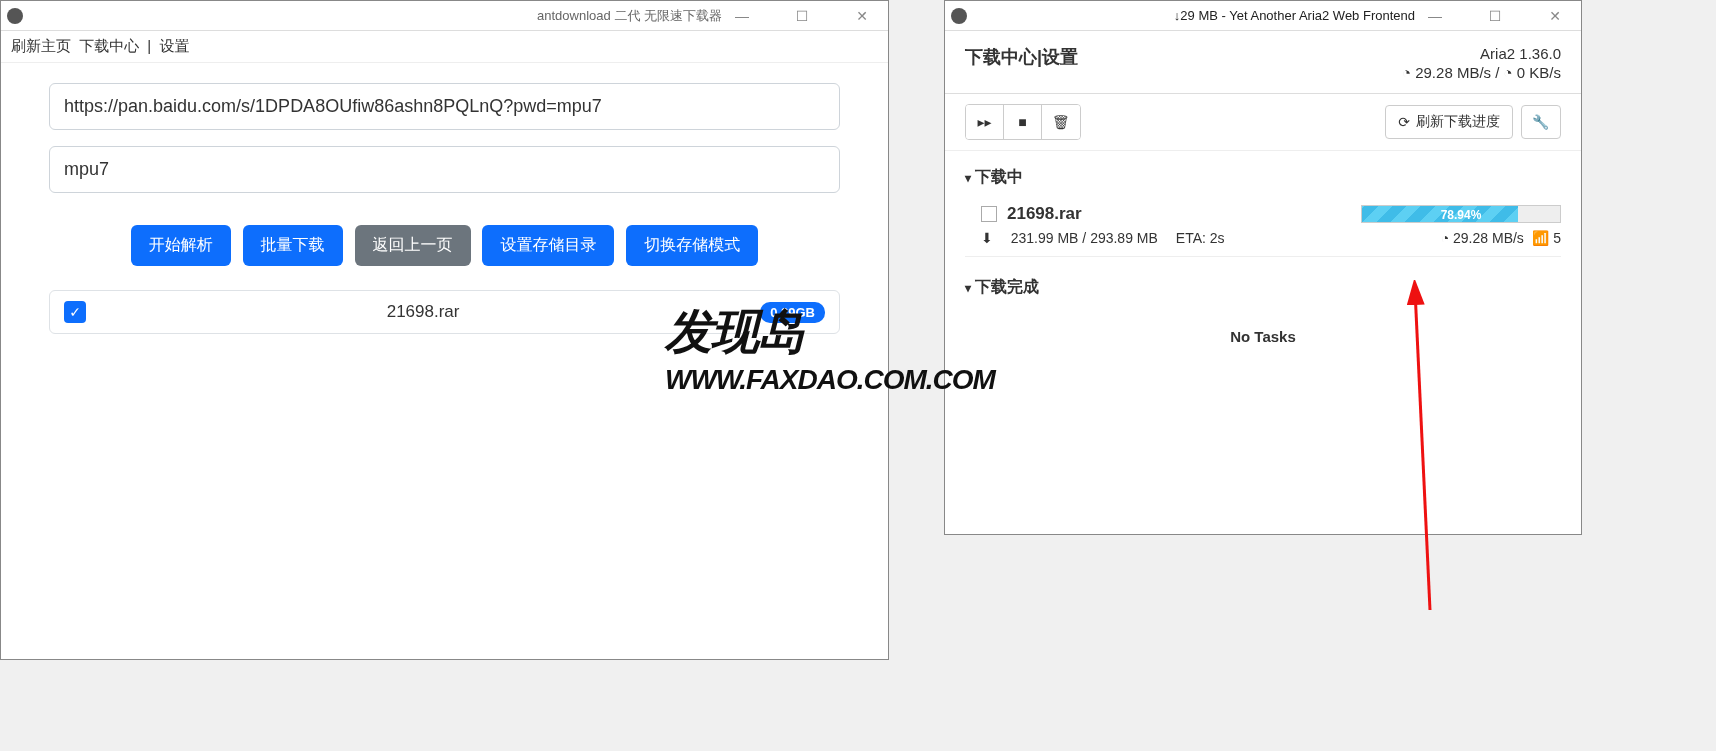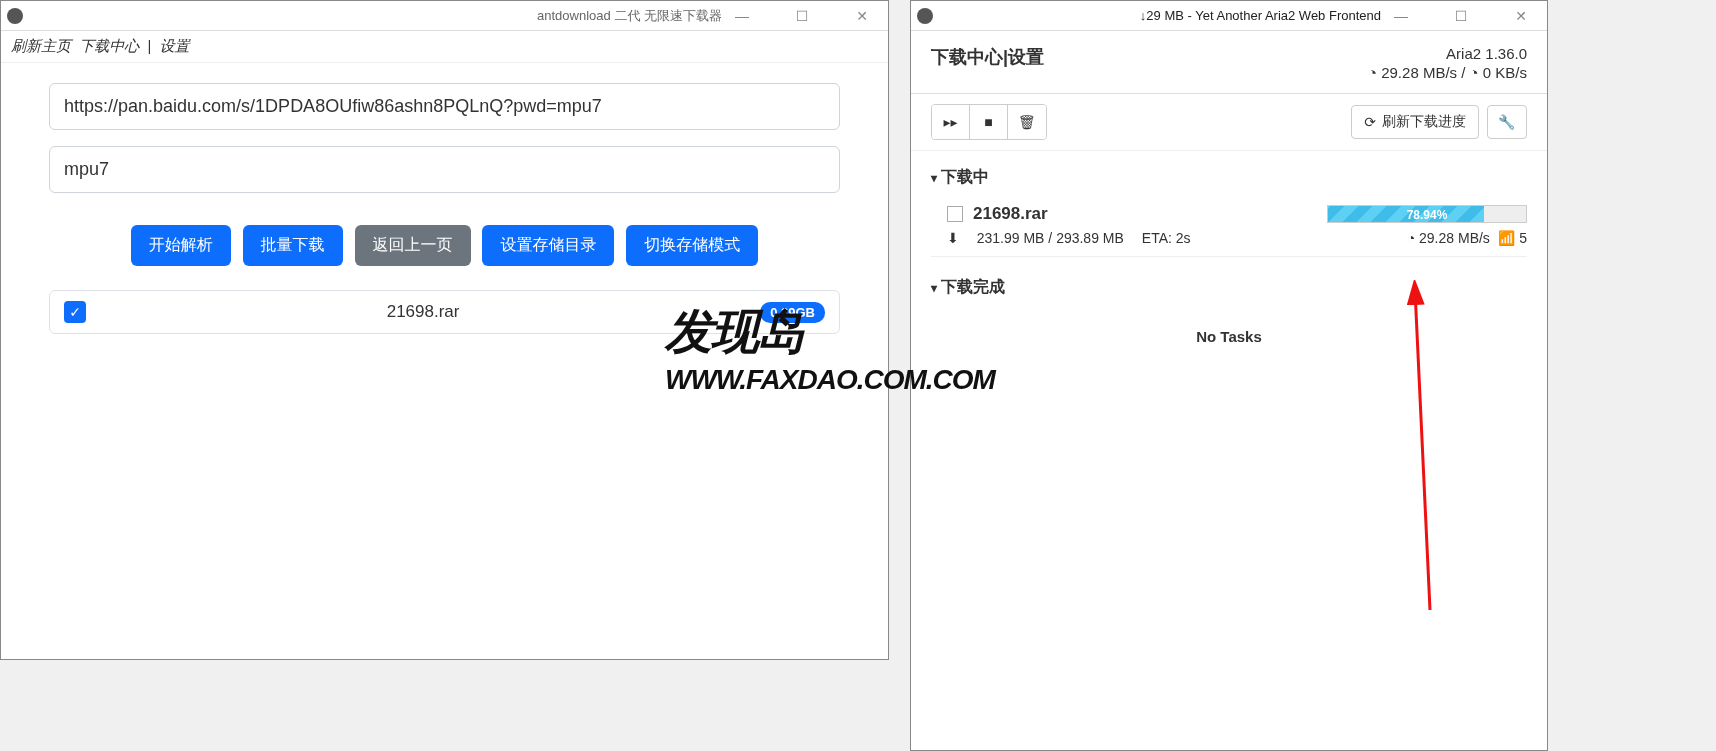--- a/index.html
+++ b/index.html
@@ -28,21 +28,21 @@
   background: #fff;
   border-bottom: 1px solid #ddd;
 }
 .titlebar .icon-app {
   width: 16px; height: 16px; border-radius: 50%;
   background: #555; margin-right: 6px; display:inline-block;
 }
 .titlebar .title { color: #666; font-size: 13px; flex: 1; text-align: right; }
 .win-ctrls { display: flex; gap: 20px; margin-left: auto; color: #888; font-family: Arial; }
 .win-ctrls span { width: 40px; text-align: center; cursor: default; font-size: 14px; }
-.menubar { padding: 6px 10px; font-size: 15px; color: #333; border-bottom: 1px solid #eee; font-style: italic; }
+.menubar { padding: 6px 10px; font-size: 15px; color: #333; border-bottom: 1px solid #eee; }
 .menubar span { margin-right: 4px; cursor: pointer; }
 .content-left { padding: 20px 48px; }
 .banner {
   background: #d4edda;
   color: #155724;
   text-align: center;
   padding: 22px;
   border-radius: 6px;
   font-size: 17px;
   margin-bottom: 20px;
@@ -88,21 +88,21 @@
   padding: 3px 10px; font-size: 13px; font-weight: 600;
 }
 
 .watermark {
   position: absolute; left: 665px; top: 300px; width: 250px;
   pointer-events: none; z-index: 10;
 }
 .watermark .wm1 { font-size: 48px; font-weight: 900; font-style: italic; color: #111; letter-spacing: -2px; }
 .watermark .wm2 { font-size: 28px; font-weight: 700; color: #111; letter-spacing: -1px; font-style: italic; }
 
-.win-right { left: 910px; top: 0; width: 638px; height: 751px; }
+.win-right { left: 944px; top: 0; width: 638px; height: 535px; }
 .header-right {
   padding: 14px 20px 10px; border-bottom: 1px solid #ddd;
   display: flex; align-items: flex-start;
 }
 .header-right .h-title { font-size: 18px; font-weight: 700; }
 .header-right .h-meta { margin-left: auto; text-align: right; font-size: 15px; color: #333; }
 .h-meta .line { margin-bottom: 2px; }
 .toolbar {
   padding: 10px 20px; display: flex; align-items: center; gap: 8px;
   border-bottom: 1px solid #eee;

